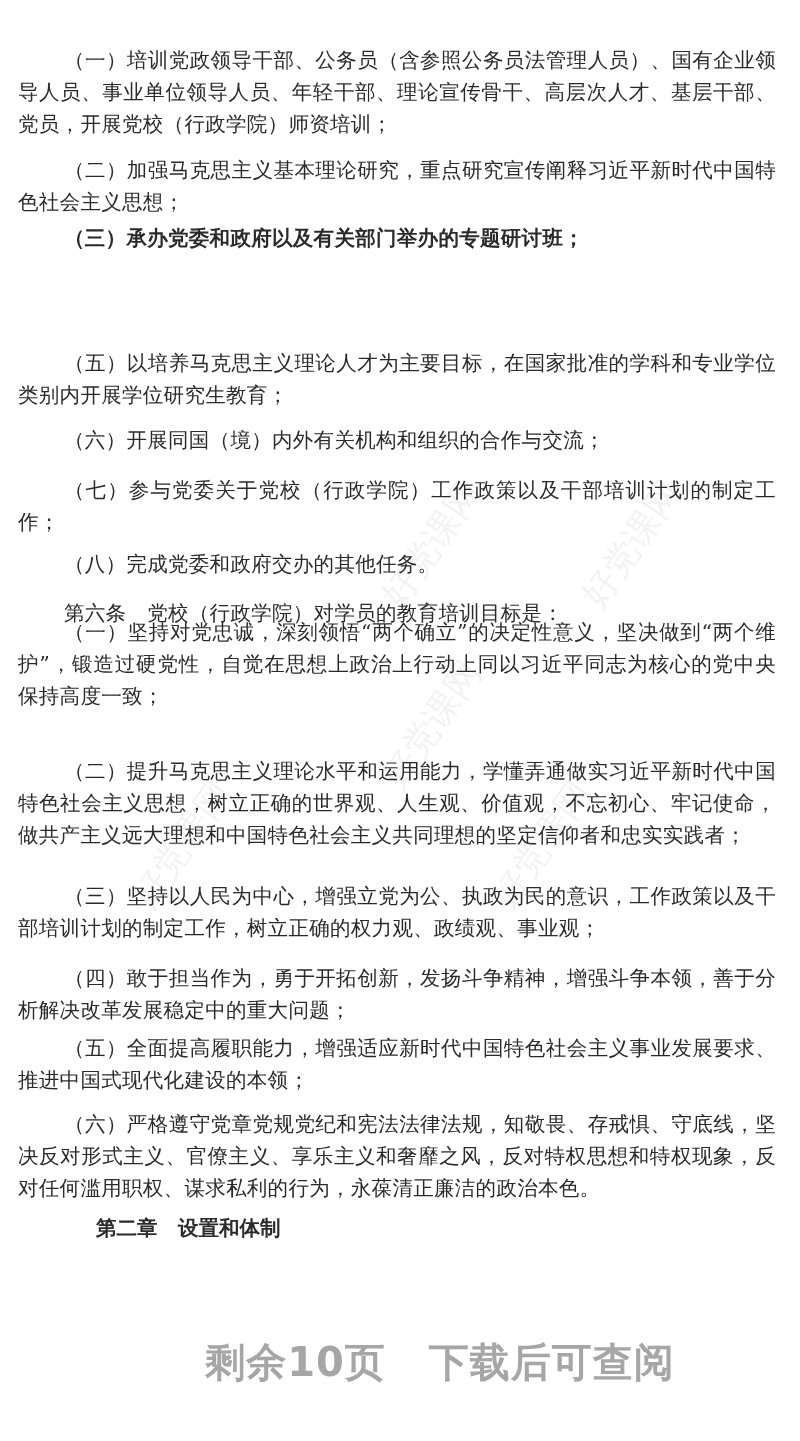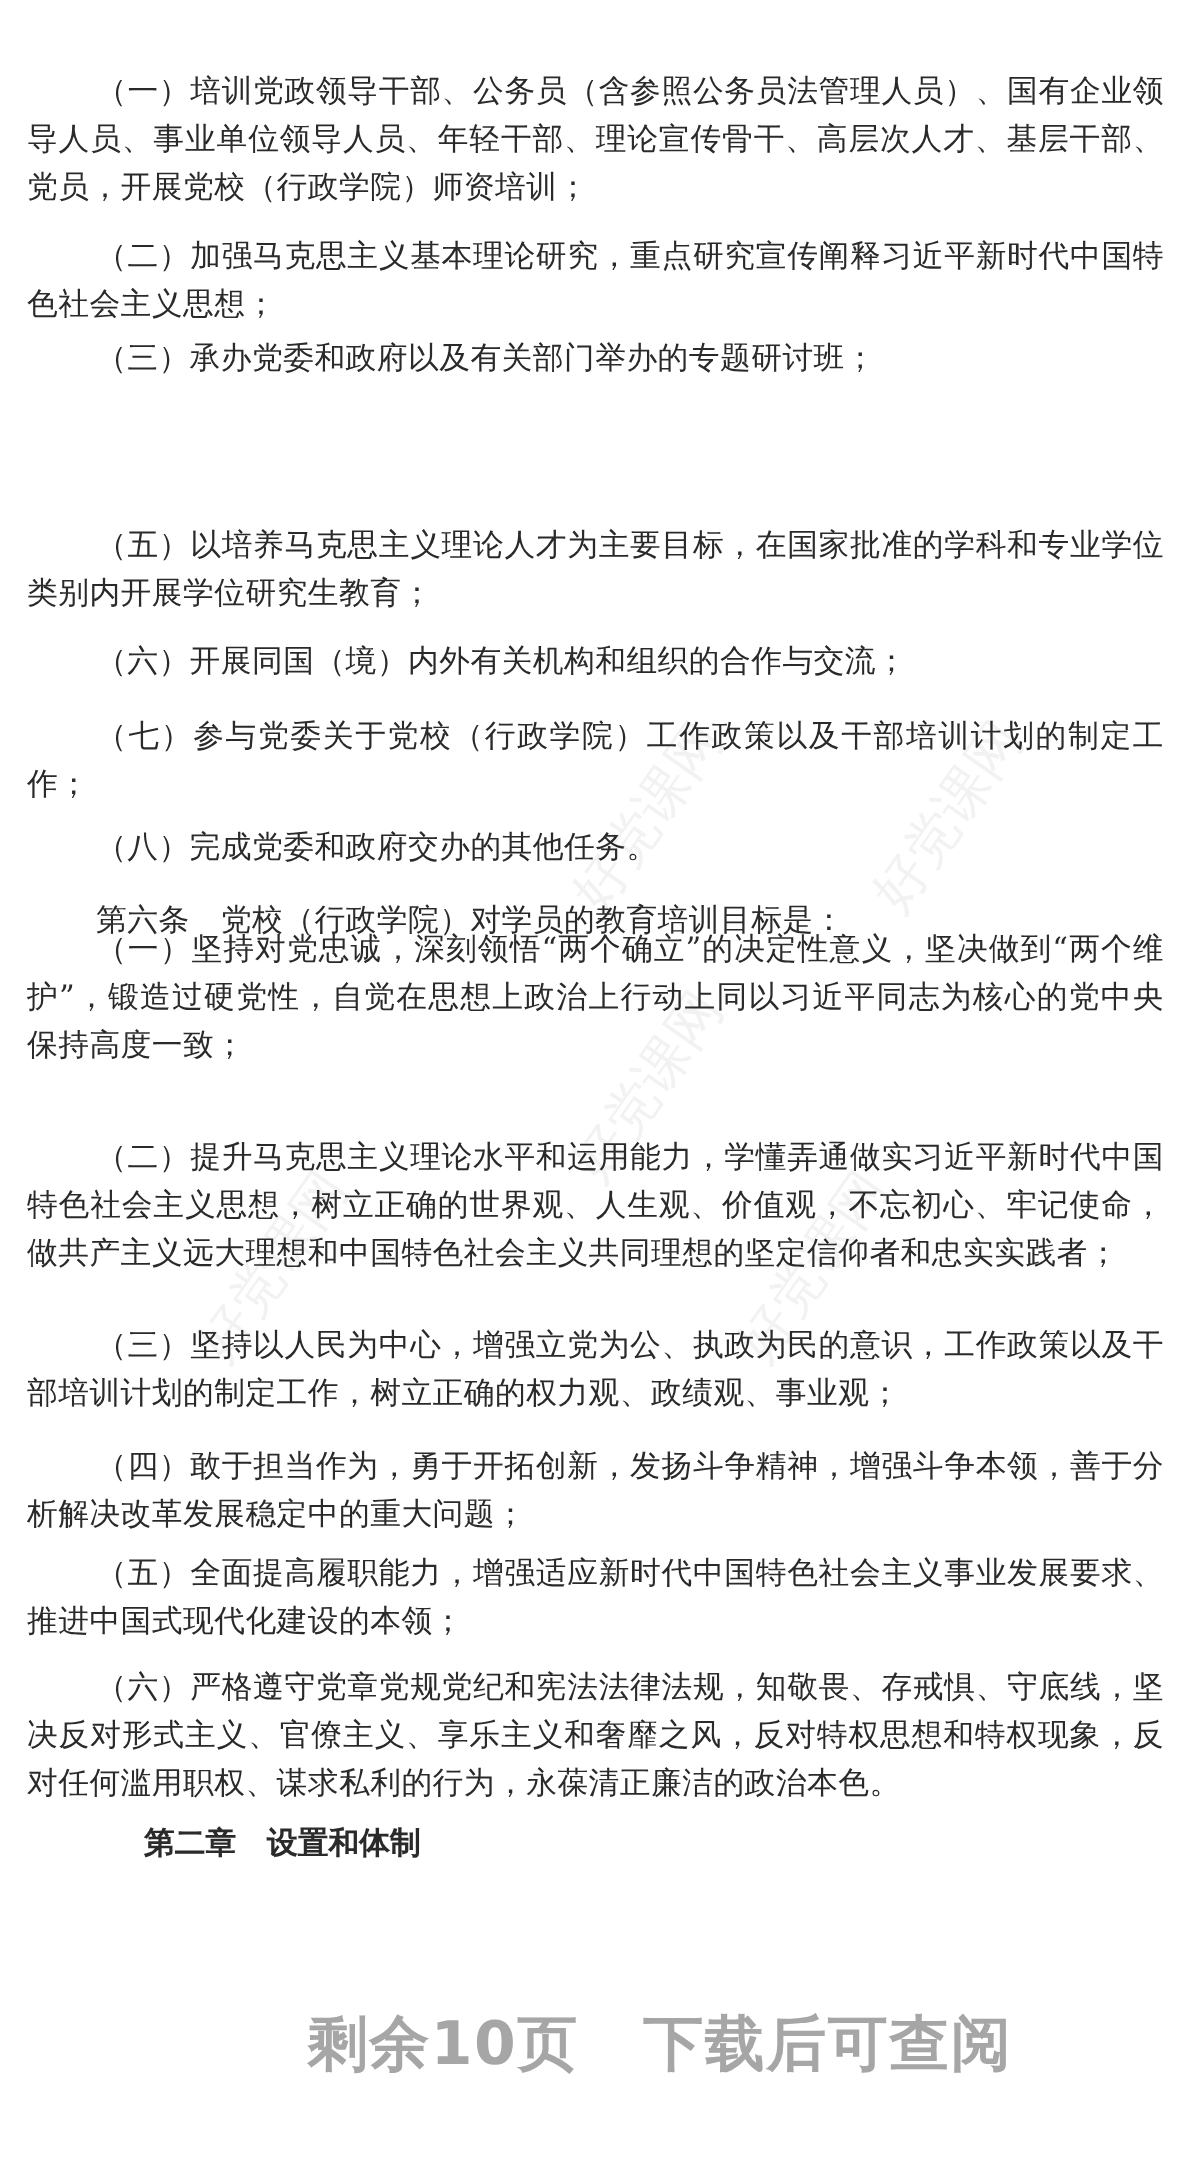--- a/index.html
+++ b/index.html
@@ -26,21 +26,21 @@
 <div class="page">
 
   <div class="watermark" style="left:360px; top:520px;">好党课网</div>
   <div class="watermark" style="left:560px; top:520px;">好党课网</div>
   <div class="watermark" style="left:360px; top:700px;">好党课网</div>
   <div class="watermark" style="left:110px; top:820px;">好党课网</div>
   <div class="watermark" style="left:470px; top:820px;">好党课网</div>
 
   <p class="para" style="top:44px;">（一）培训党政领导干部、公务员（含参照公务员法管理人员）、国有企业领导人员、事业单位领导人员、年轻干部、理论宣传骨干、高层次人才、基层干部、党员，开展党校（行政学院）师资培训；</p>
   <p class="para" style="top:154px;">（二）加强马克思主义基本理论研究，重点研究宣传阐释习近平新时代中国特色社会主义思想；</p>
-  <p class="para" style="top:222px;">（三）承办党委和政府以及有关部门举办的专题研讨班；</p>
+  <p class="para" style="top:222px;font-weight:bold;">（三）承办党委和政府以及有关部门举办的专题研讨班；</p>
   <p class="para" style="top:347px;">（五）以培养马克思主义理论人才为主要目标，在国家批准的学科和专业学位类别内开展学位研究生教育；</p>
   <p class="para" style="top:474px;">（七）参与党委关于党校（行政学院）工作政策以及干部培训计划的制定工作；</p>
   <p class="para" style="top:424px;">（六）开展同国（境）内外有关机构和组织的合作与交流；</p>
   <p class="para" style="top:548px;">（八）完成党委和政府交办的其他任务。</p>
   <p class="para article" style="top:597px;">第六条　党校（行政学院）对学员的教育培训目标是：</p>
   <p class="para" style="top:616px;">（一）坚持对党忠诚，深刻领悟“两个确立”的决定性意义，坚决做到“两个维护”，锻造过硬党性，自觉在思想上政治上行动上同以习近平同志为核心的党中央保持高度一致；</p>
   <p class="para" style="top:755px;">（二）提升马克思主义理论水平和运用能力，学懂弄通做实习近平新时代中国特色社会主义思想，树立正确的世界观、人生观、价值观，不忘初心、牢记使命，做共产主义远大理想和中国特色社会主义共同理想的坚定信仰者和忠实实践者；</p>
   <p class="para" style="top:880px;">（三）坚持以人民为中心，增强立党为公、执政为民的意识，工作政策以及干部培训计划的制定工作，树立正确的权力观、政绩观、事业观；</p>
   <p class="para" style="top:964px;font-family:Liberation Mono, monospace;">（四）敢于担当作为，勇于开拓创新，发扬斗争精神，增强斗争本领，善于分析解决改革发展稳定中的重大问题；</p>
   <p class="para" style="top:1032px;">（五）全面提高履职能力，增强适应新时代中国特色社会主义事业发展要求、推进中国式现代化建设的本领；</p>

